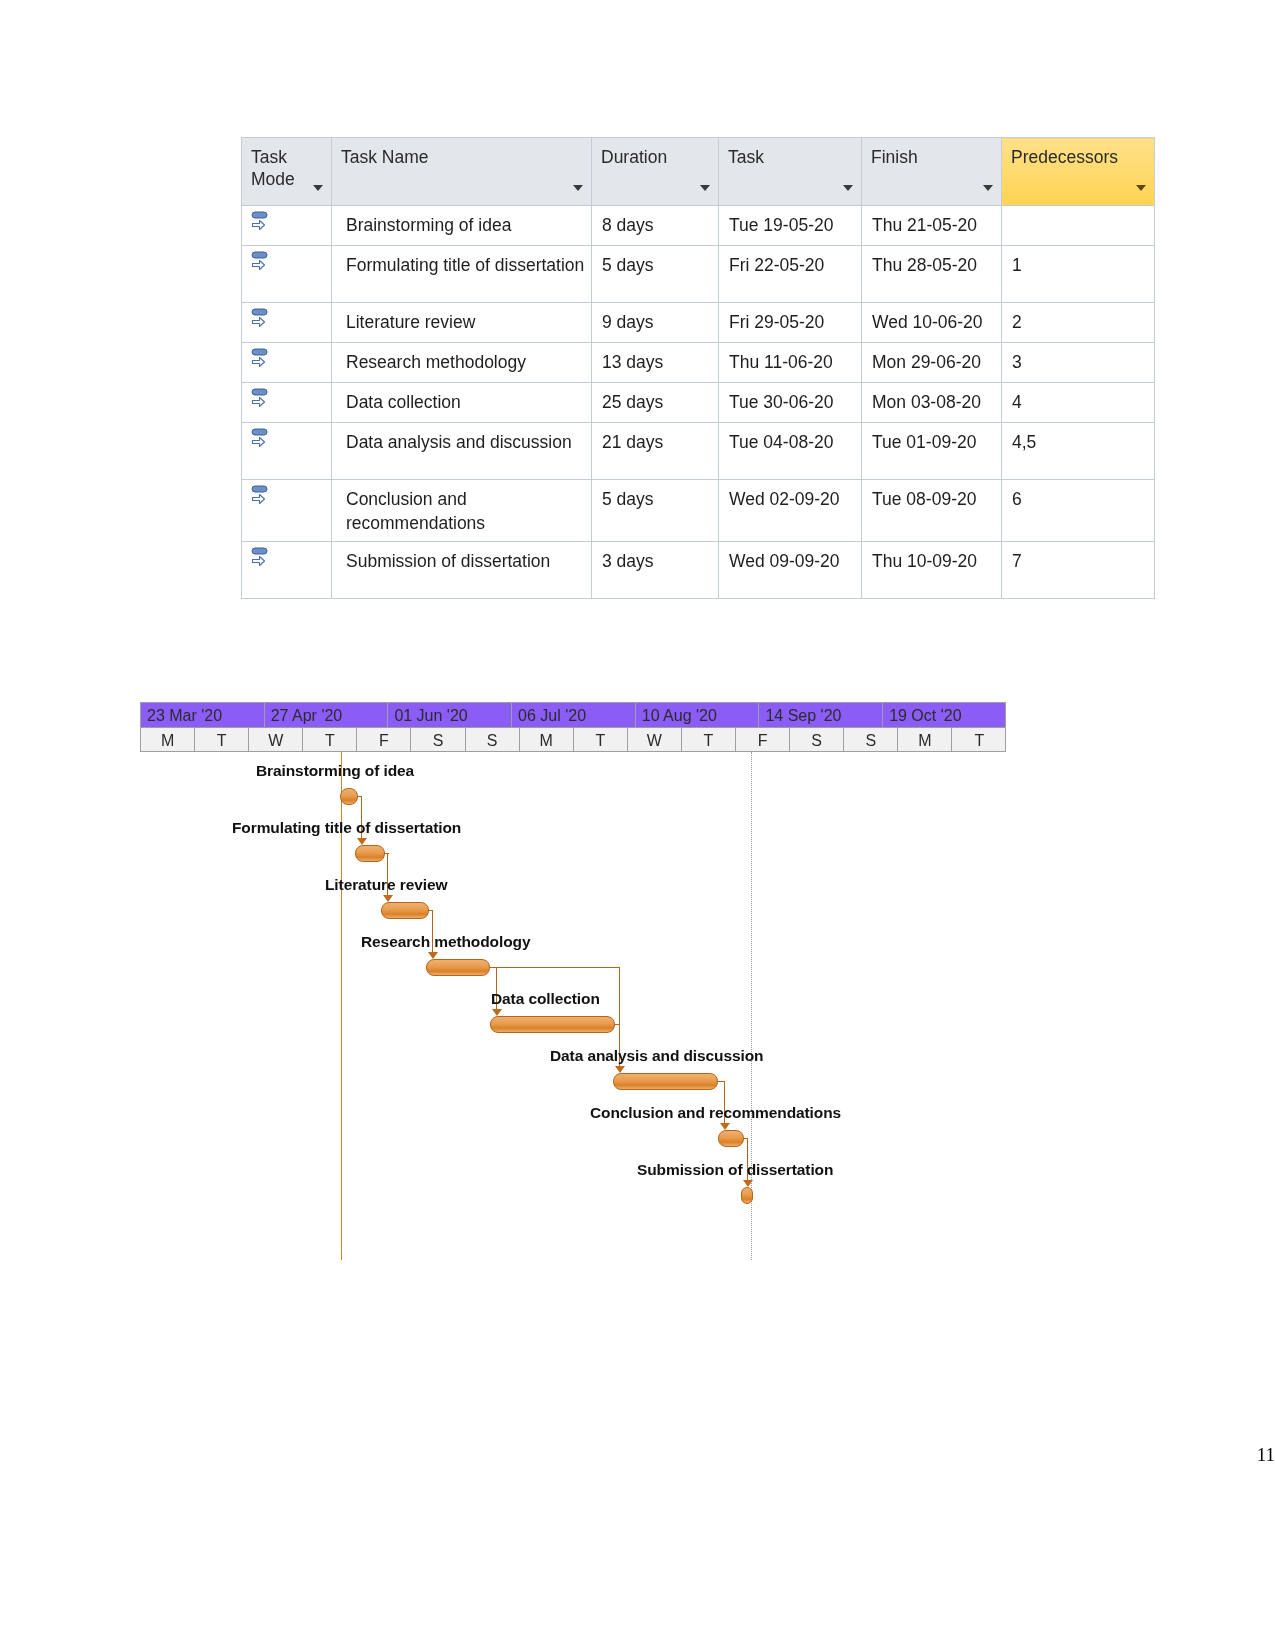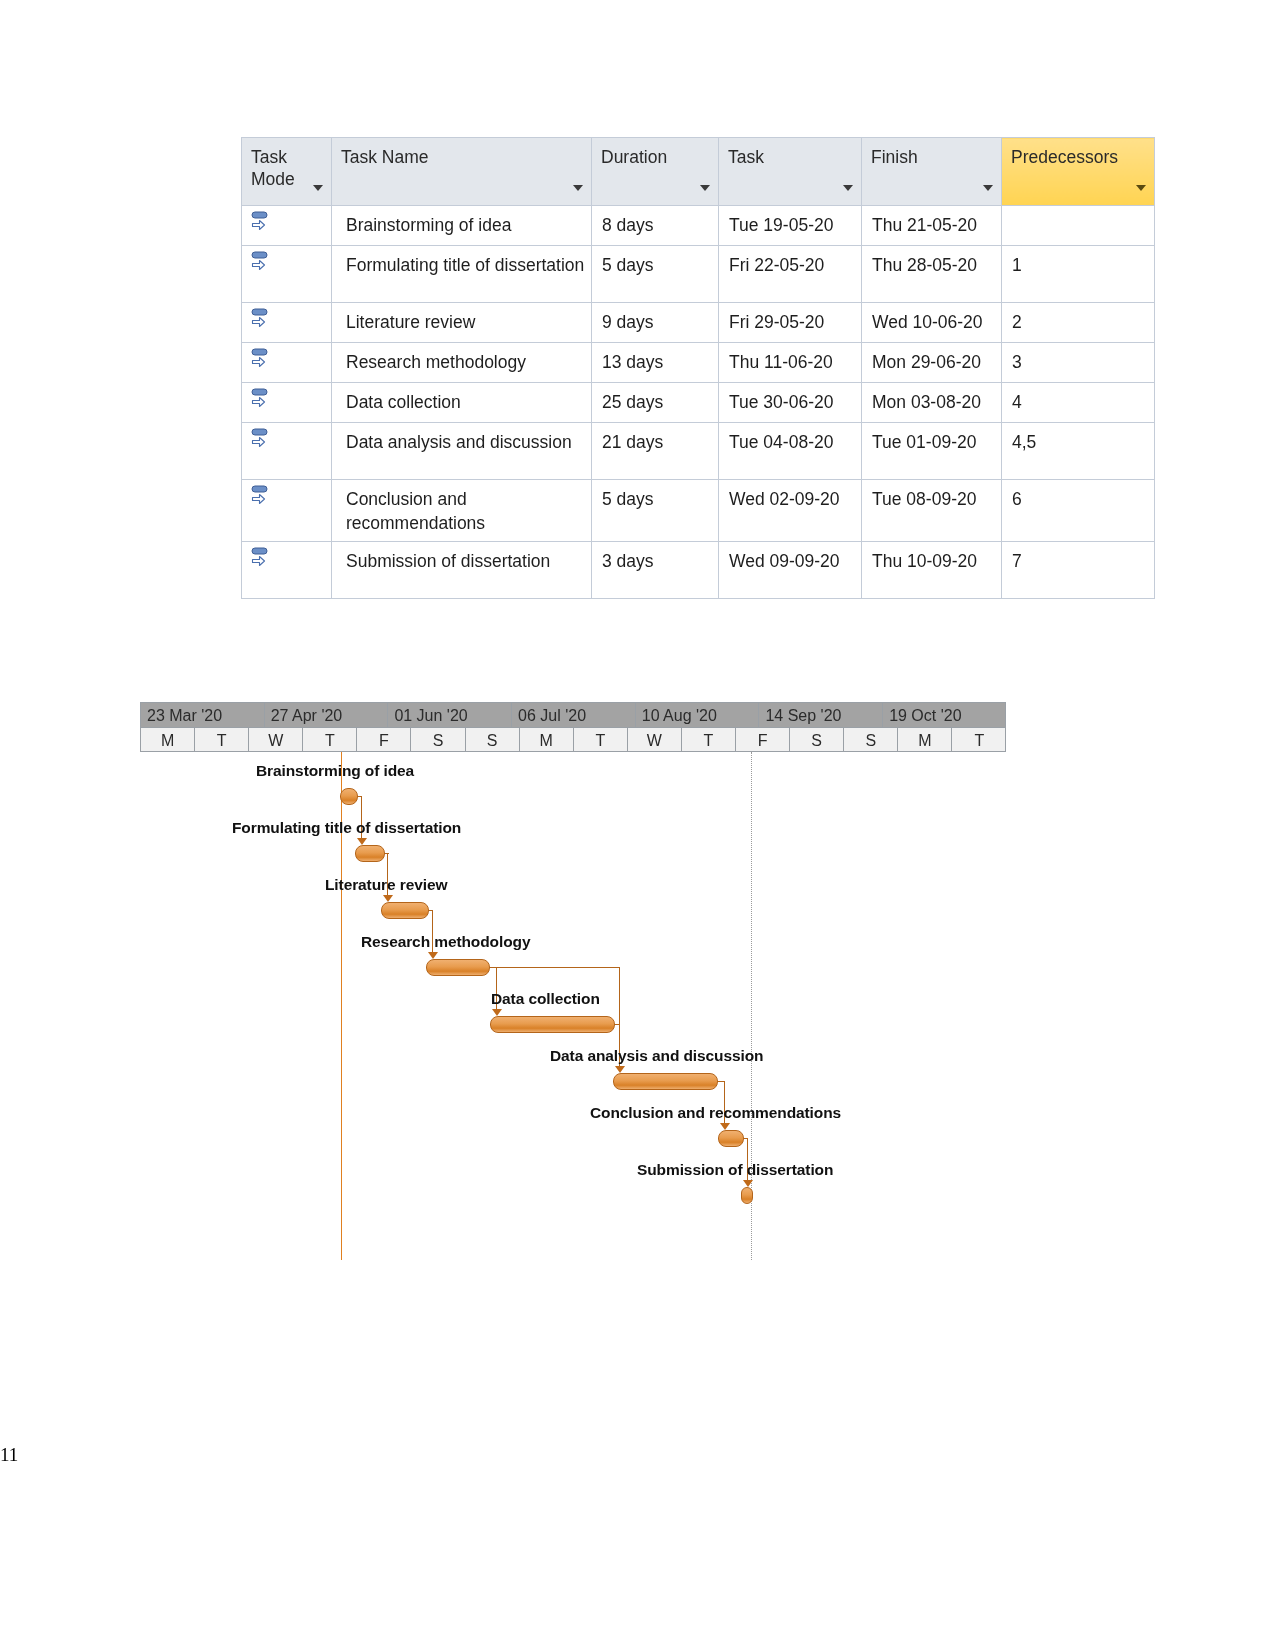--- a/index.html
+++ b/index.html
@@ -104,21 +104,21 @@
     height: 560px;
   }
   .tl-row {
     display: flex;
     width: 866px;
     box-sizing: border-box;
   }
   .tl-months {
     border: 1px solid #9aa0a6;
     border-bottom: none;
-    background: #a3a3a3;
+    background: #8b5cf6;
     height: 25px;
   }
   .tl-days {
     border: 1px solid #9aa0a6;
     background: #f1f1f1;
     height: 25px;
   }
   .tl-month {
     flex: 0 0 123.7px;
     border-right: 1px solid #9aa0a6;
@@ -196,21 +196,21 @@
     border-right: 5px solid transparent;
     border-top: 7px solid #c06a1a;
   }
 
   
   #page-number {
     position: absolute;
     left: 0;
     top: 1444px;
     width: 1275px;
-    text-align: left;
+    text-align: right;
     font-family: "Liberation Serif", serif;
     font-size: 19px;
     color: #000;
   }
 </style>
 </head>
 <body>
 
 <div id="task-table-wrap">
   <table class="task-table">

